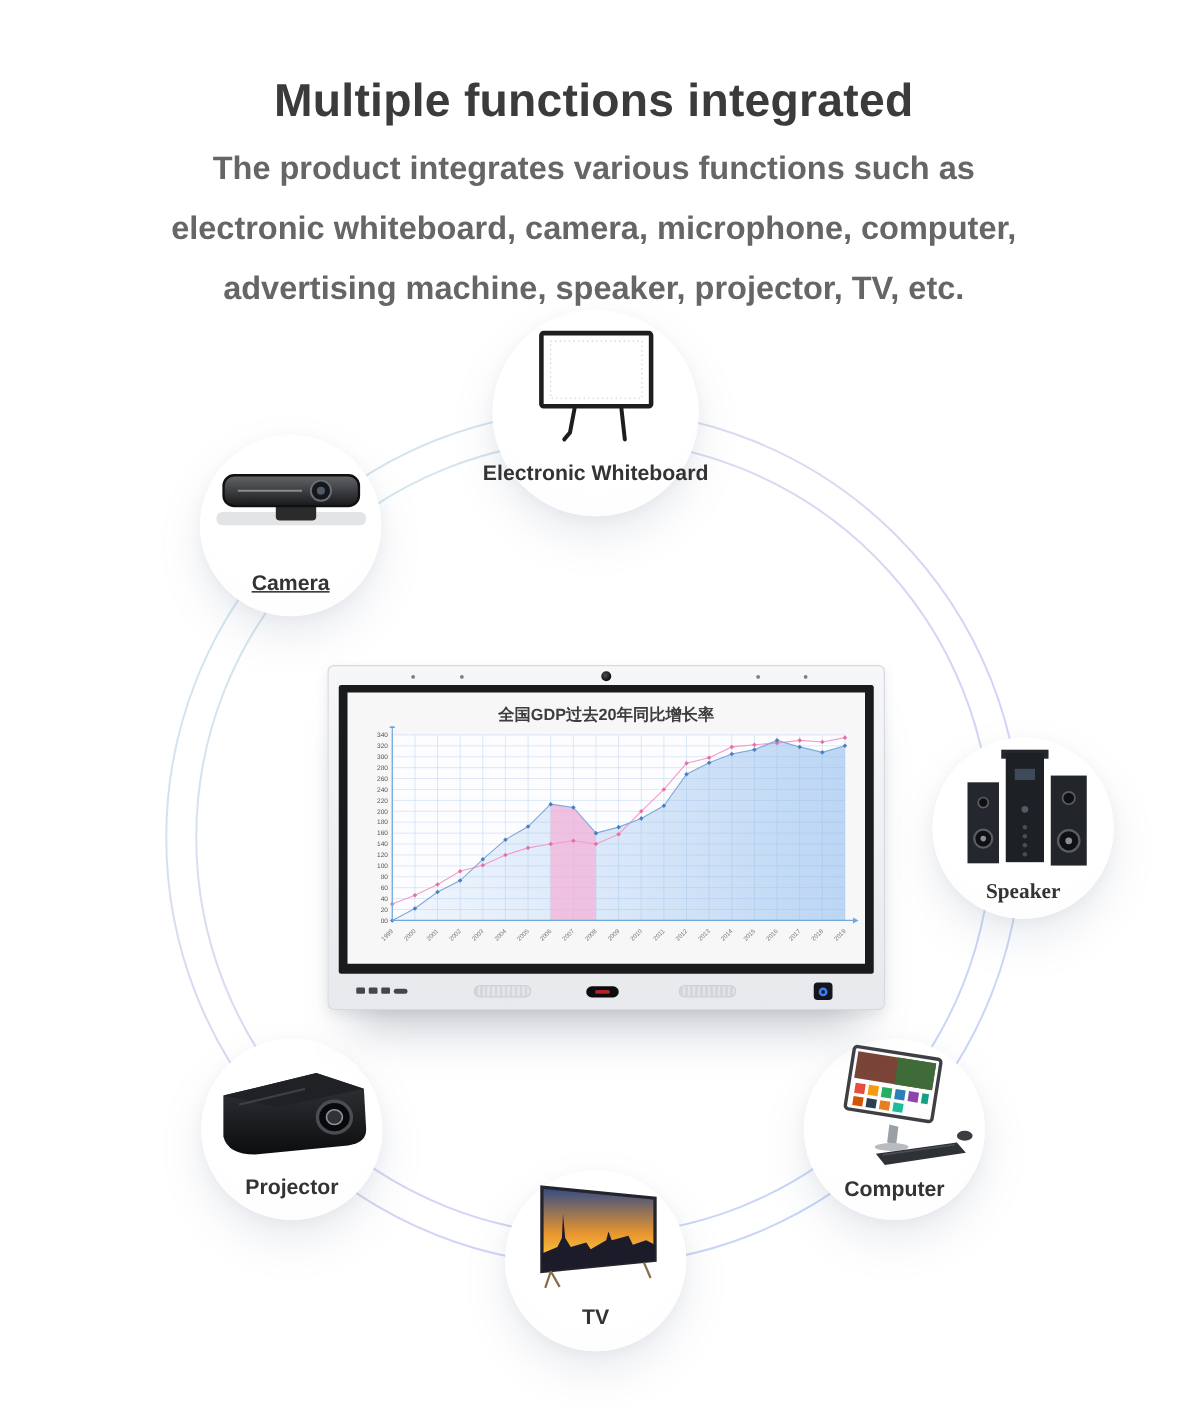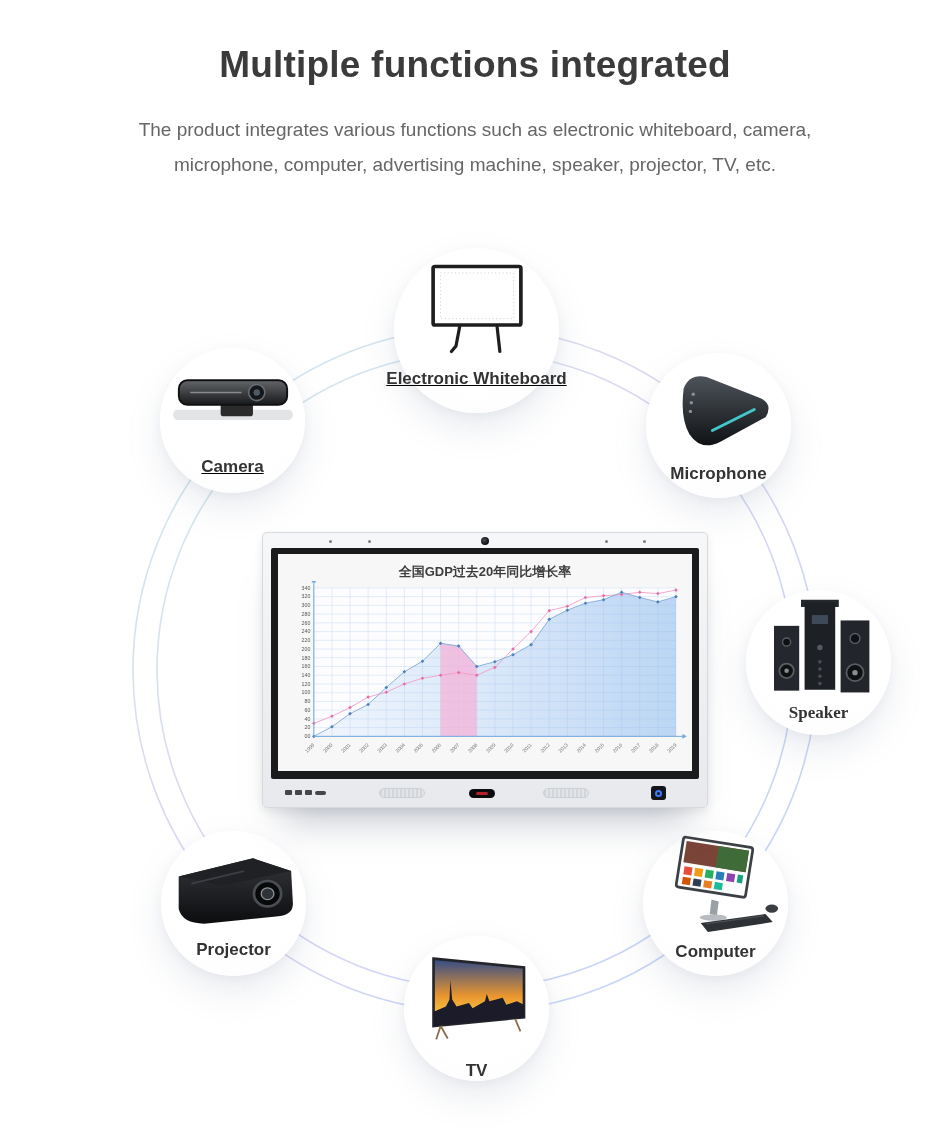--- a/index.html
+++ b/index.html
@@ -2,53 +2,53 @@
 <html><head>
 <meta charset="utf-8">
 <style>
   * { margin:0; padding:0; box-sizing:border-box; }
   html,body { width:950px; }
   body {
     width:950px; height:1134px; background:#ffffff; overflow:hidden;
     font-family:"Liberation Sans", sans-serif; position:relative;
   }
   
-  .header { text-align:center; padding-top:44px; }
+  .header { text-align:center; padding-top:60px; }
   .page-title { font-size:37px; font-weight:600; color:#3b3b3b; letter-spacing:0.2px; }
   .page-subtitle {
-    width:700px; margin:26px auto 0; font-size:19px; line-height:1.85;
-    color:#666; font-weight:400; text-align:center;
+    width:700px; margin:8px auto 0; font-size:26px; line-height:1.85;
+    color:#666; font-weight:700; text-align:center;
   }
   
   .diagram { position:absolute; left:0; top:240px; width:950px; height:894px; }
   .ring { position:absolute; left:0; top:0; width:950px; height:894px; z-index:0; }
   .node {
     position:absolute; z-index:2; border-radius:50%;
     background:radial-gradient(circle at 50% 35%, #ffffff 60%, #fcfcfd 100%);
     box-shadow:0 16px 34px rgba(125,135,160,0.16), 0 3px 10px rgba(125,135,160,0.08);
     display:flex; flex-direction:column; align-items:center; justify-content:flex-end;
   }
   .node .art { flex:1; display:flex; align-items:center; justify-content:center; width:100%; }
   .node-label { font-size:17px; font-weight:700; color:#333; white-space:nowrap; }
-  .pos-whiteboard { left:394px; top:8px;   width:165px; height:165px;text-decoration:underline; }
+  .pos-whiteboard { left:394px; top:8px;   width:165px; height:165px; }
   .pos-whiteboard .node-label { padding-bottom:24px; }
   .pos-camera     { left:160px; top:108px; width:145px; height:145px;text-decoration:underline; }
   .pos-camera .node-label { padding-bottom:16px; }
   .pos-microphone { left:646px; top:113px; width:145px; height:145px; }
   .pos-microphone .node-label { padding-bottom:14px; }
   .pos-advertising{ left:61px;  top:348px; width:145px; height:145px; }
   .pos-advertising .node-label { padding-bottom:6px; }
   .pos-speaker    { left:746px; top:350px; width:145px; height:145px;font-family:Liberation Serif, serif; }
   .pos-speaker .node-label { padding-bottom:12px; }
   .pos-projector  { left:161px; top:591px; width:145px; height:145px; }
   .pos-projector .node-label { padding-bottom:16px; }
   .pos-computer   { left:643px; top:591px; width:145px; height:145px; }
   .pos-computer .node-label { padding-bottom:14px; }
   .pos-tv         { left:404px; top:696px; width:145px; height:145px; }
-  .pos-tv .node-label { padding-bottom:0; }
+  .pos-tv .node-label { padding-bottom:17px; }
   
   .panel {
     position:absolute; z-index:3; left:262px; top:292px; width:446px; height:276px;
     background:linear-gradient(#f6f7f8, #e7e9ec);
     border:1px solid #d6d9dd; border-radius:5px;
     box-shadow:0 32px 36px -20px rgba(100,110,130,0.40), 0 4px 10px rgba(0,0,0,0.08);
     display:flex; flex-direction:column;
   }
   .panel-top { position:relative; height:15px; }
   .panel-top .dot { position:absolute; top:7px; width:3px; height:3px; border-radius:50%; background:#7a7d82; }
@@ -121,38 +121,20 @@
         <rect x="52" y="36" width="34" height="18" rx="3" fill="#2b2b2b"></rect>
         <rect x="8" y="16" width="114" height="26" rx="9" fill="url(#camGrad)" stroke="#101010" stroke-width="2"></rect>
         <line x1="20" y1="29" x2="74" y2="29" stroke="#8a8a8a" stroke-width="1.6"></line>
         <circle cx="90" cy="29" r="8.5" fill="#15171a" stroke="#6a6f75" stroke-width="1.6"></circle>
         <circle cx="90" cy="29" r="3.4" fill="#4e5a66"></circle>
       </svg>
     </div>
     <div class="node-label">Camera</div>
   </div>
 
-  <div class="node pos-microphone">
-    <div class="art">
-      <svg width="124" height="92" viewBox="0 0 130 95">
-        <defs>
-          <linearGradient id="micGrad" x1="0" y1="0" x2="0" y2="1">
-            <stop offset="0" stop-color="#4d535a"></stop>
-              <stop offset="1" stop-color="#101214"></stop>
-          </linearGradient>
-        </defs>
-        <path d="M28 26 Q34 10 52 14 L108 36 Q122 42 114 56 L66 82 Q46 92 34 74 Q24 56 28 26 Z" fill="url(#micGrad)"></path>
-        <path d="M58 70 L102 48" stroke="#42c8cc" stroke-width="3" stroke-linecap="round"></path>
-        <circle cx="38" cy="32" r="1.8" fill="#8a8f95"></circle>
-        <circle cx="36" cy="41" r="1.8" fill="#8a8f95"></circle>
-        <circle cx="35" cy="50" r="1.8" fill="#8a8f95"></circle>
-      </svg>
-    </div>
-    <div class="node-label">Microphone</div>
-  </div>
 
 
   <div class="node pos-speaker">
     <div class="art">
       <svg width="126" height="104" viewBox="0 0 140 115">
         <rect x="50" y="5" width="42" height="8" fill="#24272c"></rect>
         <rect x="54" y="8" width="34" height="97" fill="#1d2025"></rect>
         <rect x="62" y="22" width="18" height="10" fill="#3e4a5a"></rect>
         <circle cx="71" cy="58" r="3" fill="#565a60"></circle>
         <circle cx="71" cy="74" r="2" fill="#4a4e54"></circle>

